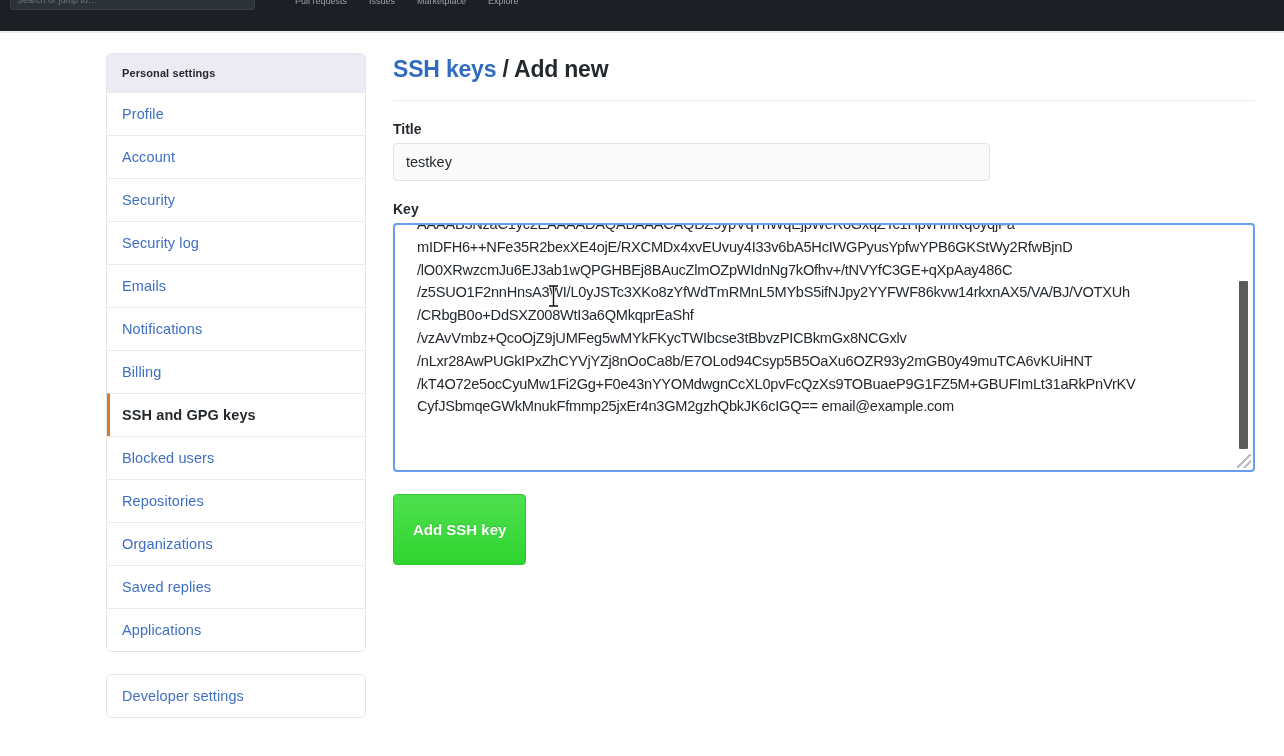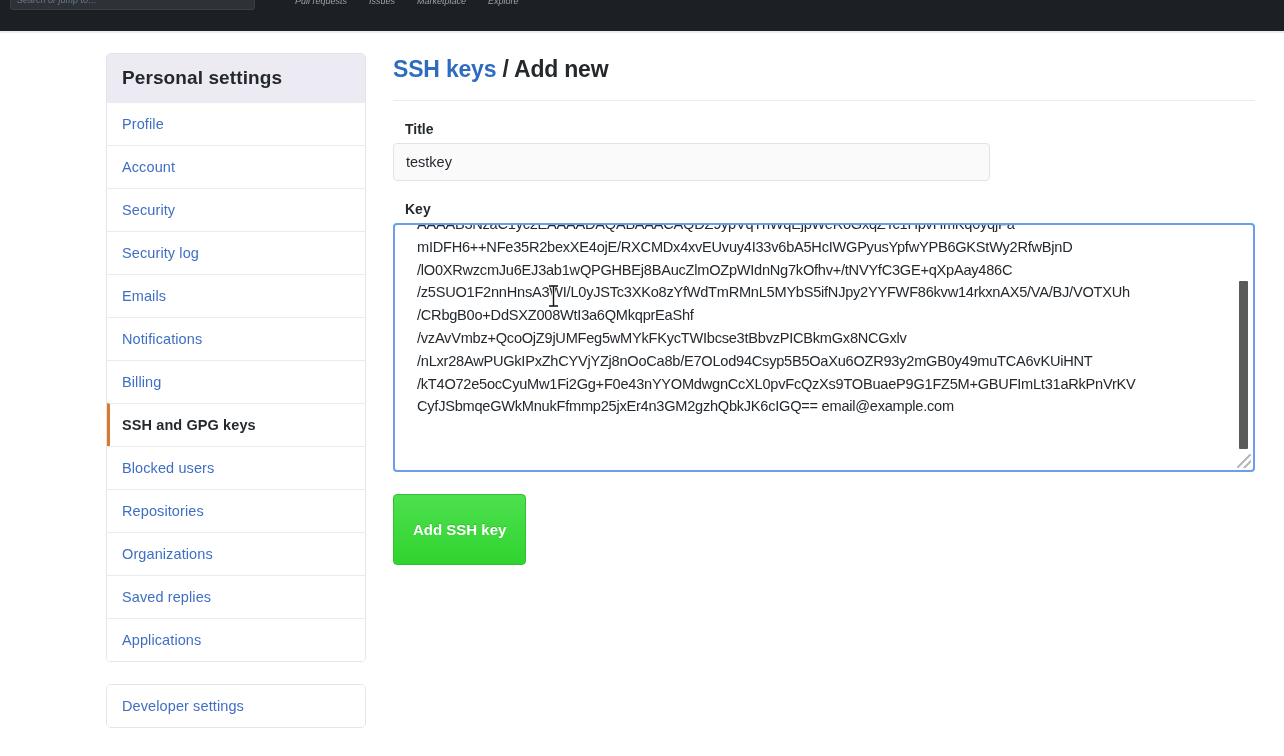--- a/index.html
+++ b/index.html
@@ -14,21 +14,20 @@
   }
 
   
   #topbar {
     position: absolute;
     top: 0; left: 0;
     width: 1284px;
     height: 31px;
     background: #1c1f23;
     overflow: hidden;
-    font-style: italic;
   }
   #topbar-inner {
     position: absolute;
     top: -14px; left: 0;
     width: 100%;
     height: 30px;
     display: flex;
     align-items: center;
     padding-left: 10px;
   }
@@ -83,21 +82,21 @@
   }
   .nav-card {
     border: 1px solid #e3e5e8;
     border-radius: 5px;
     background: #ffffff;
     overflow: hidden;
   }
   .nav-card + .nav-card { margin-top: 22px; }
   .nav-head {
     background: #eceaf2;
-    font-size: 19px;
+    font-size: 11px;
     font-weight: bold;
     color: #24292e;
     padding: 13px 15px;
     letter-spacing: .1px;
   }
   .nav-item {
     font-size: 14.5px;
     color: #3f6fc4;
     padding: 13px 15px;
     border-top: 1px solid #e9ebee;
@@ -130,21 +129,20 @@
   }
   #page-title .crumb-link { color: #2f6cc0; }
   #page-title .crumb-sep { color: #24292e; font-weight: bold; }
 
   .field-label {
     font-size: 14px;
     font-weight: bold;
     color: #24292e;
     margin-top: 20px;
     margin-bottom: 6px;
-    margin-left: 12px;
   }
 
   #title-input {
     display: block;
     width: 597px;
     height: 38px;
     border: 1px solid #e1e3e6;
     border-radius: 4px;
     background: #fafafa;
     font-family: "Liberation Sans", sans-serif;

